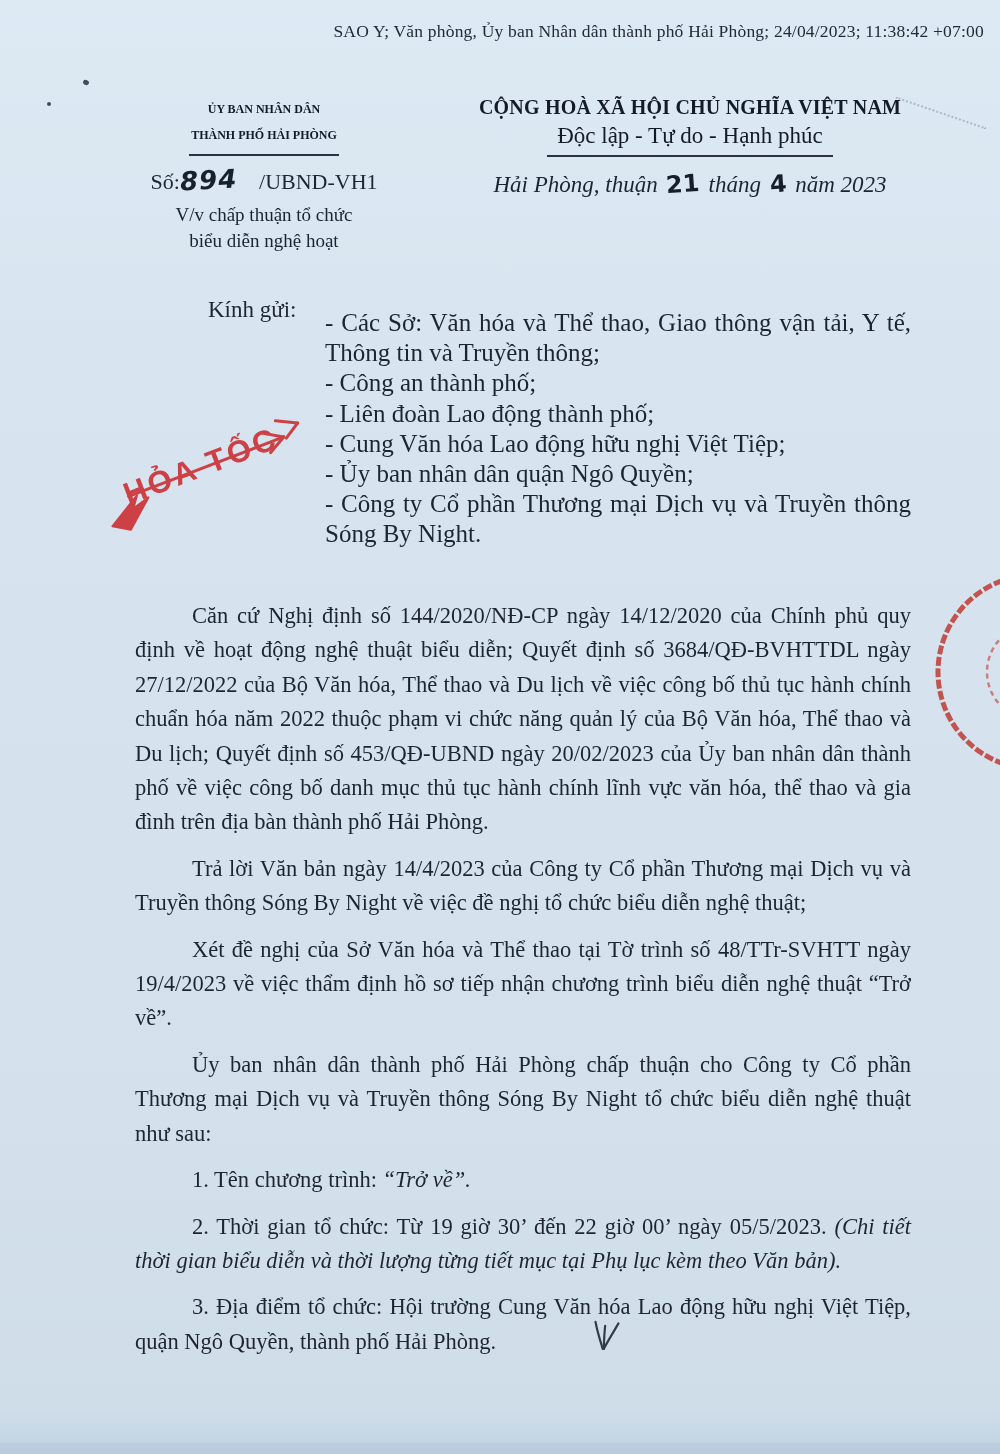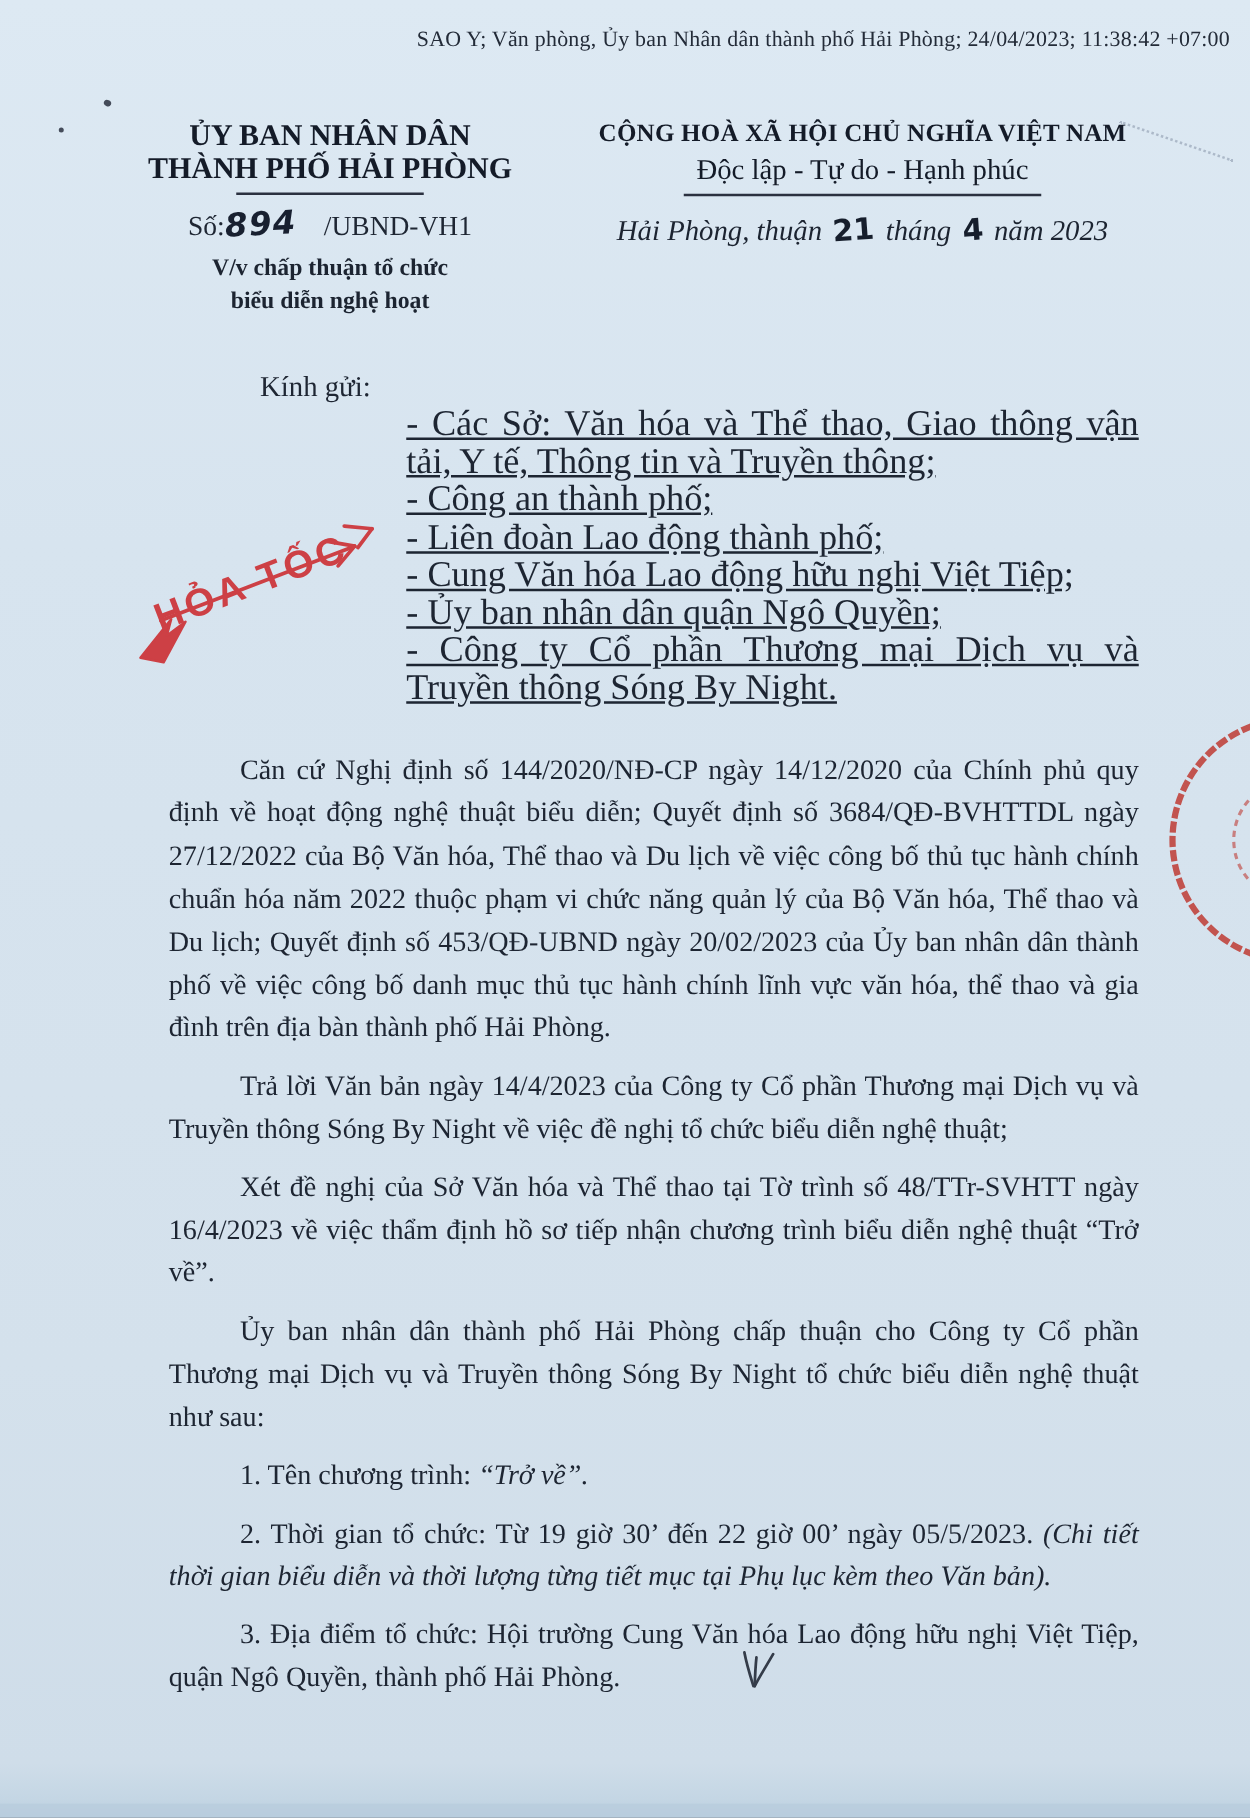--- a/index.html
+++ b/index.html
@@ -4,36 +4,36 @@
 <style>
   html,body{margin:0;padding:0;background:#9aa7b4;}
   .page{
     position:relative;width:1000px;height:1454px;overflow:hidden;
     background:linear-gradient(180deg,#dde9f3 0%,#d7e4ef 30%,#d4e1ec 75%,#cfdde9 97%,#c4d6e4 99%,#bccfdf 100%);
     font-family:"Liberation Serif","DejaVu Serif",serif;color:#1e2633;
   }
   .scan-header{position:absolute;top:21px;right:16px;font-size:17.5px;color:#232b38;letter-spacing:.2px;white-space:nowrap;}
   
   .issuer{position:absolute;left:113px;top:96px;width:302px;text-align:center;}
-  .issuer .l1,.issuer .l2{font-weight:bold;font-size:24px;line-height:26px;color:#141b28;}
+  .issuer .l1,.issuer .l2{font-weight:bold;font-size:12px;line-height:26px;color:#141b28;}
   .rule{height:0;border-top:2px solid #2b3140;margin:6px auto 9px auto;}
   .rule.issuer-rule{width:150px;}
   .ref-line{font-size:22px;margin-top:4px;white-space:nowrap;}
   .hand{font-family:"DejaVu Sans",sans-serif;font-weight:bold;font-style:italic;display:inline-block;transform:rotate(-3deg);font-size:26px;letter-spacing:1px;color:#182030;}
   .ref-suffix{margin-left:22px;}
-  .subject{font-size:19px;line-height:26px;margin-top:7px;color:#1c2431;font-weight:bold;}
+  .subject{font-size:19px;line-height:26px;margin-top:7px;color:#1c2431;}
   .national{position:absolute;left:450px;top:94px;width:480px;text-align:center;}
   .national .country{font-weight:bold;font-size:20px;line-height:26px;color:#141b28;letter-spacing:.2px;}
   .national .motto{font-weight:normal;font-size:23px;line-height:28px;color:#141b28;margin-top:2px;}
   .rule.national-rule{width:286px;margin-top:5px;margin-bottom:13px;}
   .date-line{font-style:italic;font-size:23px;white-space:nowrap;color:#1c2431;}
   .date-line .hand2{font-family:"DejaVu Sans",sans-serif;font-style:normal;font-weight:bold;display:inline-block;transform:rotate(-4deg);font-size:24px;padding:0 3px;color:#161e2c;}
   
   .kinh-gui{position:absolute;left:208px;top:297px;font-size:23px;}
-  .recipients{position:absolute;left:325px;top:324px;width:586px;font-size:29px;line-height:30.2px;text-align:justify;color:#1d2532;text-decoration:underline;}
+  .recipients{position:absolute;left:325px;top:308px;width:586px;font-size:25px;line-height:30.2px;text-align:justify;color:#1d2532;}
   
   .hoatoc{position:absolute;left:82px;top:404px;width:240px;height:120px;transform:rotate(-21deg);opacity:.9;}
   .hoatoc svg{display:block;}
   
   .seal{position:absolute;left:925px;top:570px;width:220px;height:212px;opacity:.85;}
   
   .body-text{position:absolute;left:135px;top:599px;width:776px;font-size:22.5px;line-height:34.4px;text-align:justify;color:#1d2532;}
   .body-text p{margin:0 0 12px 0;text-indent:57px;}
   .it{font-style:italic;}
   
@@ -111,21 +111,21 @@
     <g transform="rotate(-128 110 102)" transform-origin="110 102">
       <text fill="#bf3c34" style="font-family:&quot;DejaVu Sans&quot;,sans-serif;font-weight:bold;font-size:17px;letter-spacing:7px;">
         <textPath href="#sealArc" startOffset="2%">ỦY BAN NHÂN DÂN</textPath>
       </text>
     </g>
   </svg>
 
   <div class="body-text">
     <p>Căn cứ Nghị định số 144/2020/NĐ-CP ngày 14/12/2020 của Chính phủ quy định về hoạt động nghệ thuật biểu diễn; Quyết định số 3684/QĐ-BVHTTDL ngày 27/12/2022 của Bộ Văn hóa, Thể thao và Du lịch về việc công bố thủ tục hành chính chuẩn hóa năm 2022 thuộc phạm vi chức năng quản lý của Bộ Văn hóa, Thể thao và Du lịch; Quyết định số 453/QĐ-UBND ngày 20/02/2023 của Ủy ban nhân dân thành phố về việc công bố danh mục thủ tục hành chính lĩnh vực văn hóa, thể thao và gia đình trên địa bàn thành phố Hải Phòng.</p>
     <p>Trả lời Văn bản ngày 14/4/2023 của Công ty Cổ phần Thương mại Dịch vụ và Truyền thông Sóng By Night về việc đề nghị tổ chức biểu diễn nghệ thuật;</p>
-    <p>Xét đề nghị của Sở Văn hóa và Thể thao tại Tờ trình số 48/TTr-SVHTT ngày 16/4/2023 về việc thẩm định hồ sơ tiếp nhận chương trình biểu diễn nghệ thuật “Trở về”.</p>
+    <p>Xét đề nghị của Sở Văn hóa và Thể thao tại Tờ trình số 48/TTr-SVHTT ngày 19/4/2023 về việc thẩm định hồ sơ tiếp nhận chương trình biểu diễn nghệ thuật “Trở về”.</p>
     <p>Ủy ban nhân dân thành phố Hải Phòng chấp thuận cho Công ty Cổ phần Thương mại Dịch vụ và Truyền thông Sóng By Night tổ chức biểu diễn nghệ thuật như sau:</p>
     <p><span>1. Tên chương trình: </span><span class="it">“Trở về”.</span></p>
     <p><span>2. Thời gian tổ chức: Từ 19 giờ 30’ đến 22 giờ 00’ ngày 05/5/2023. </span><span class="it">(Chi tiết thời gian biểu diễn và thời lượng từng tiết mục tại Phụ lục kèm theo Văn bản).</span></p>
     <p>3. Địa điểm tổ chức: Hội trường Cung Văn hóa Lao động hữu nghị Việt Tiệp, quận Ngô Quyền, thành phố Hải Phòng.</p>
   </div>
 
   <svg class="flourish" width="30" height="34" viewBox="0 0 30 34">
     <g stroke="#343c49" stroke-width="2.2" fill="none" stroke-linecap="round">
       <path d="M4,3 C7,13 11,22 14,29"></path>
       <path d="M14,6 C14,14 14.5,22 15,29"></path>

